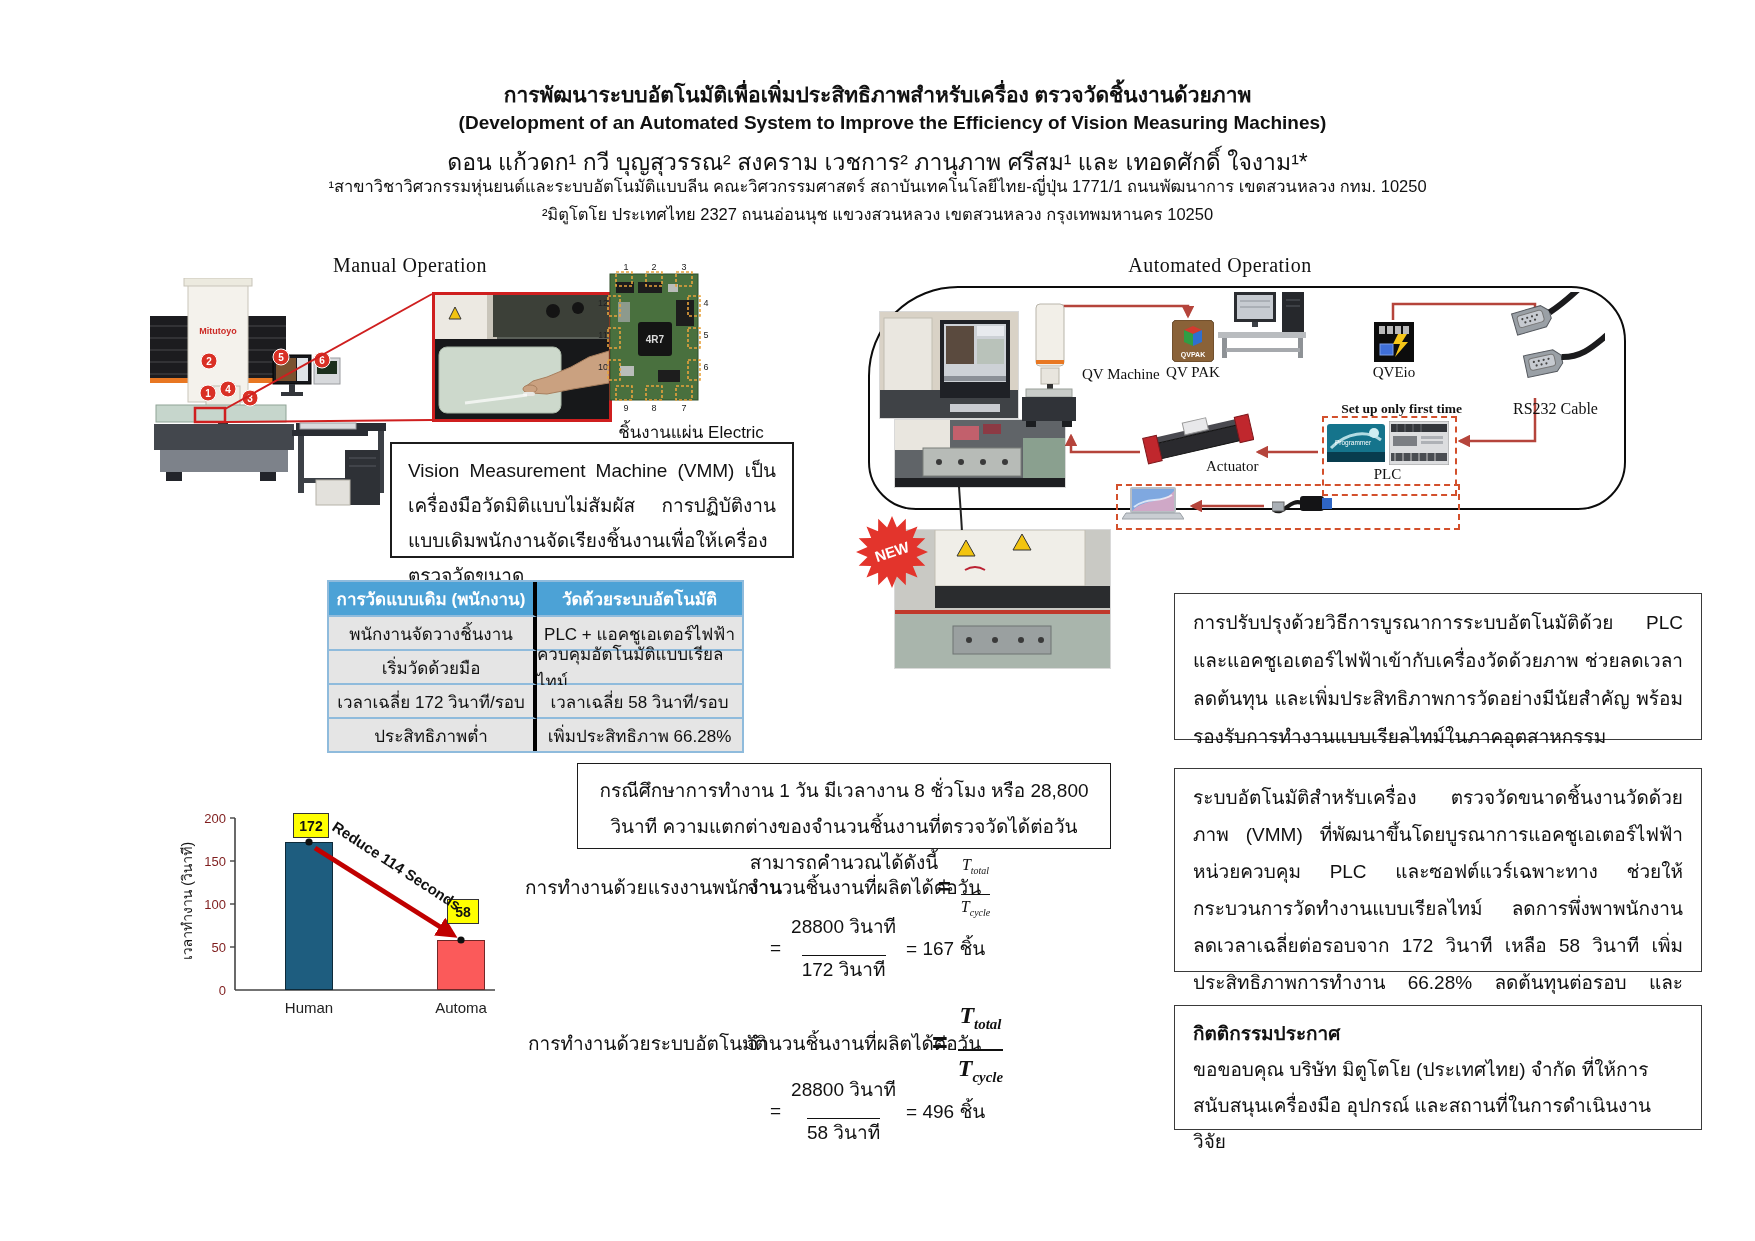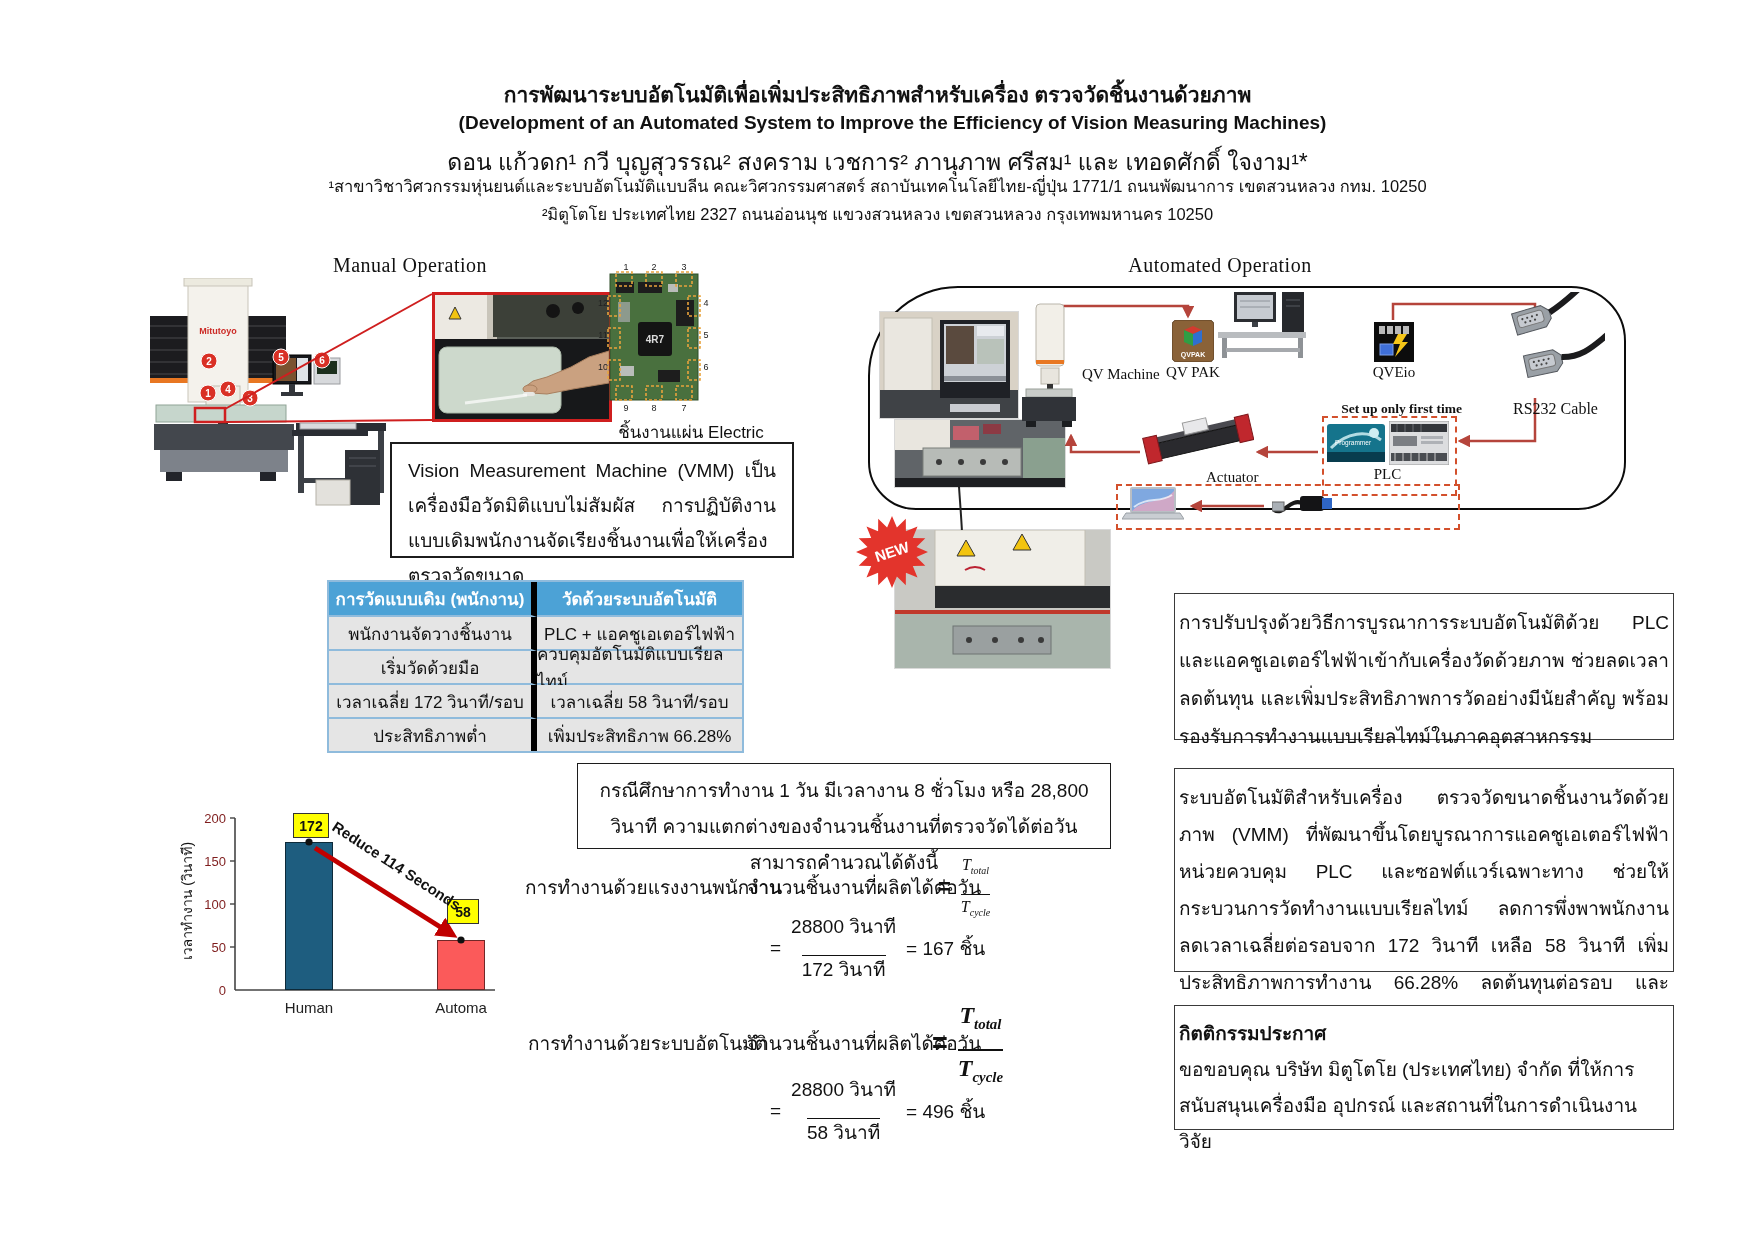--- a/index.html
+++ b/index.html
@@ -10,27 +10,27 @@
   .serif{font-family:"Liberation Serif","DejaVu Serif",serif;}
   
   .title-th{left:0;top:78px;width:100%;font-size:21px;font-weight:bold;}
   .title-en{left:0;top:112px;width:100%;font-size:19px;font-weight:bold;padding-left:15px;}
   .authors{left:0;top:144px;width:100%;font-size:23px;}
   .aff{left:0;width:100%;font-size:16.5px;}
   
   .sec-head{font-size:20px;letter-spacing:.5px;}
   
   .note-box{border:2px solid #1c1c1c;background:#fff;font-size:19px;line-height:1.85;padding:9px 16px;text-align:justify;}
-  .thin-box{border:1.6px solid #3a3a3a;background:#fff;font-size:19px;padding:10px 4px;text-align:justify;}
+  .thin-box{border:1.6px solid #3a3a3a;background:#fff;font-size:19px;padding:10px 18px;text-align:justify;}
   
   .cmp{display:grid;grid-template-columns:208px 205px;border:2px solid #8FBBDC;background:#fff;}
   .cmp .c{display:flex;align-items:center;justify-content:center;height:32px;font-size:17px;
           border-bottom:2px solid #8FBBDC;background:#e5e5e5;}
   .cmp .c.last{border-bottom:none;}
-  .cmp .lft{border-right:6px solid #000000;}
+  .cmp .lft{border-right:4px solid #000000;}
   .cmp .hd{background:#4CA2D6;color:#fff;font-weight:bold;height:33px;border-bottom:2px solid #8FBBDC;}
   
   .chart{width:370px;height:240px;}
   .chart-bar{position:absolute;bottom:45px;width:48px;border:1px solid rgba(0,0,0,.55);box-sizing:border-box;}
   .ytick{position:absolute;width:34px;text-align:right;font-size:13px;color:#7f1d1d;}
   .xcat{position:absolute;width:80px;text-align:center;font-size:15px;color:#222;}
   .vlabel{position:absolute;background:#ffff00;border:1.6px solid #333;font-size:14px;font-weight:bold;
           display:flex;align-items:center;justify-content:center;}
   .ylab{position:absolute;transform:rotate(-90deg);transform-origin:center;font-size:14px;white-space:nowrap;}
   .annot{position:absolute;transform:rotate(33deg);font-size:15px;font-weight:600;color:#111;white-space:nowrap;}
@@ -460,21 +460,21 @@
 
   <svg class="abs" style="left:1142px;top:406px;" width="112" height="64" viewBox="0 0 112 64">
     <g transform="rotate(-13 56 32)">
       <rect x="8" y="22" width="96" height="6" fill="#4a4a50"></rect>
       <rect x="8" y="28" width="96" height="16" fill="#2a2a2e" stroke="#111"></rect>
       <rect x="2" y="20" width="14" height="26" fill="#c0272d" stroke="#7e181c"></rect>
       <rect x="96" y="20" width="14" height="26" fill="#c0272d" stroke="#7e181c"></rect>
       <rect x="44" y="14" width="24" height="12" fill="#e8e8ea" stroke="#9a9a9a"></rect>
     </g>
   </svg>
-  <div class="abs diag-label" style="left:1206px;top:458px;width:70px;margin-top:11px;">Actuator</div>
+  <div class="abs diag-label" style="left:1206px;top:458px;width:70px;">Actuator</div>
 
   <div class="abs dash-box" style="left:1116px;top:484px;width:340px;height:42px;"></div>
   <svg class="abs" style="left:1122px;top:487px;" width="62" height="36" viewBox="0 0 62 36">
     <rect x="8" y="0" width="46" height="26" rx="2" fill="#b9bec4"></rect>
     <rect x="10" y="2" width="42" height="22" fill="#7fa8e0"></rect>
     <path d="M10,24 C24,10 40,18 52,4 L52,24 Z" fill="#e3a7c0" opacity=".8"></path>
     <path d="M12,20 C24,10 38,16 50,8" stroke="#fff" stroke-width="2" fill="none" opacity=".7"></path>
     <polygon points="4,26 58,26 62,32 0,32" fill="#c9cdd2" stroke="#9aa0a6"></polygon>
   </svg>
   <svg class="abs" style="left:1272px;top:488px;" width="62" height="32" viewBox="0 0 62 32">

